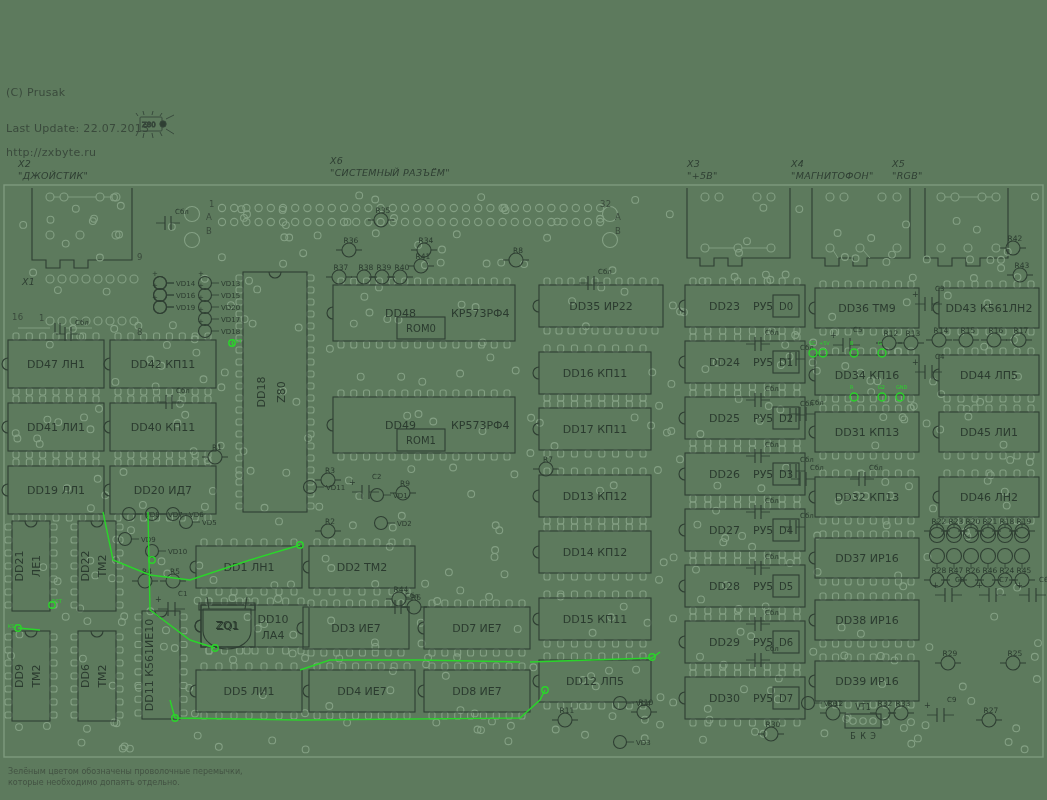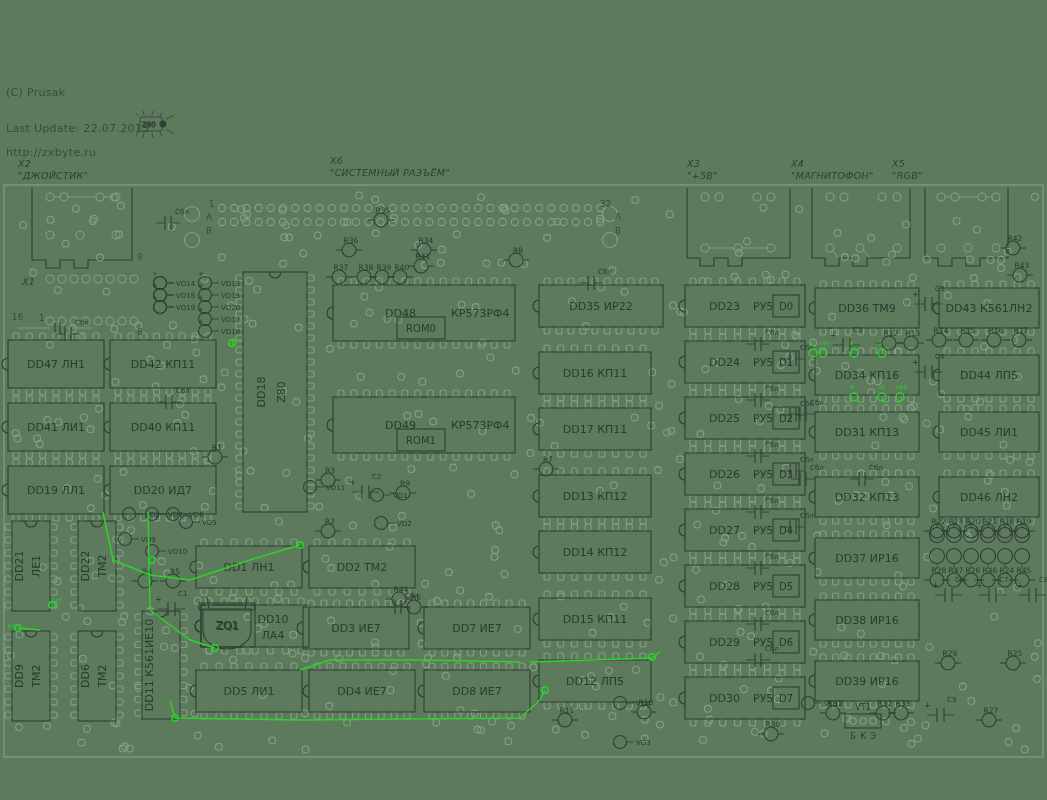--- a/index.html
+++ b/index.html
@@ -23,20 +23,21 @@
 </head>
 <body>
 
 <div id="root">
 
 
   <div class="meta" style="left:6px;top:86px;">(C) Prusak</div>
   <div class="meta" style="left:6px;top:98px;margin-top:48px;">http://zxbyte.ru</div>
   <div class="meta" style="left:6px;top:122px;">Last Update: 22.07.2013</div>
 
+  <div class="cap">Зелёным цветом обозначены проволочные перемычки, которые необходимо допаять отдельно.</div>
 
   <svg id="svg" viewBox="0 0 1047 800" xmlns="http://www.w3.org/2000/svg">
     <defs>
       <style>
         .sl{stroke:#2f3f33;fill:none;stroke-width:1.1;}
         .slt{stroke:#36463a;fill:none;stroke-width:.9;}
         .pad{stroke:#84a084;fill:none;stroke-width:1.1;}
         .txt{fill:#2b3b2f;font-family:"DejaVu Sans","Liberation Sans",sans-serif;}
         .grn{stroke:#2ad52a;fill:none;stroke-width:1.4;}
         .grnt{fill:#2ad52a;font-family:"DejaVu Sans","Liberation Sans",sans-serif;font-size:5px;}

